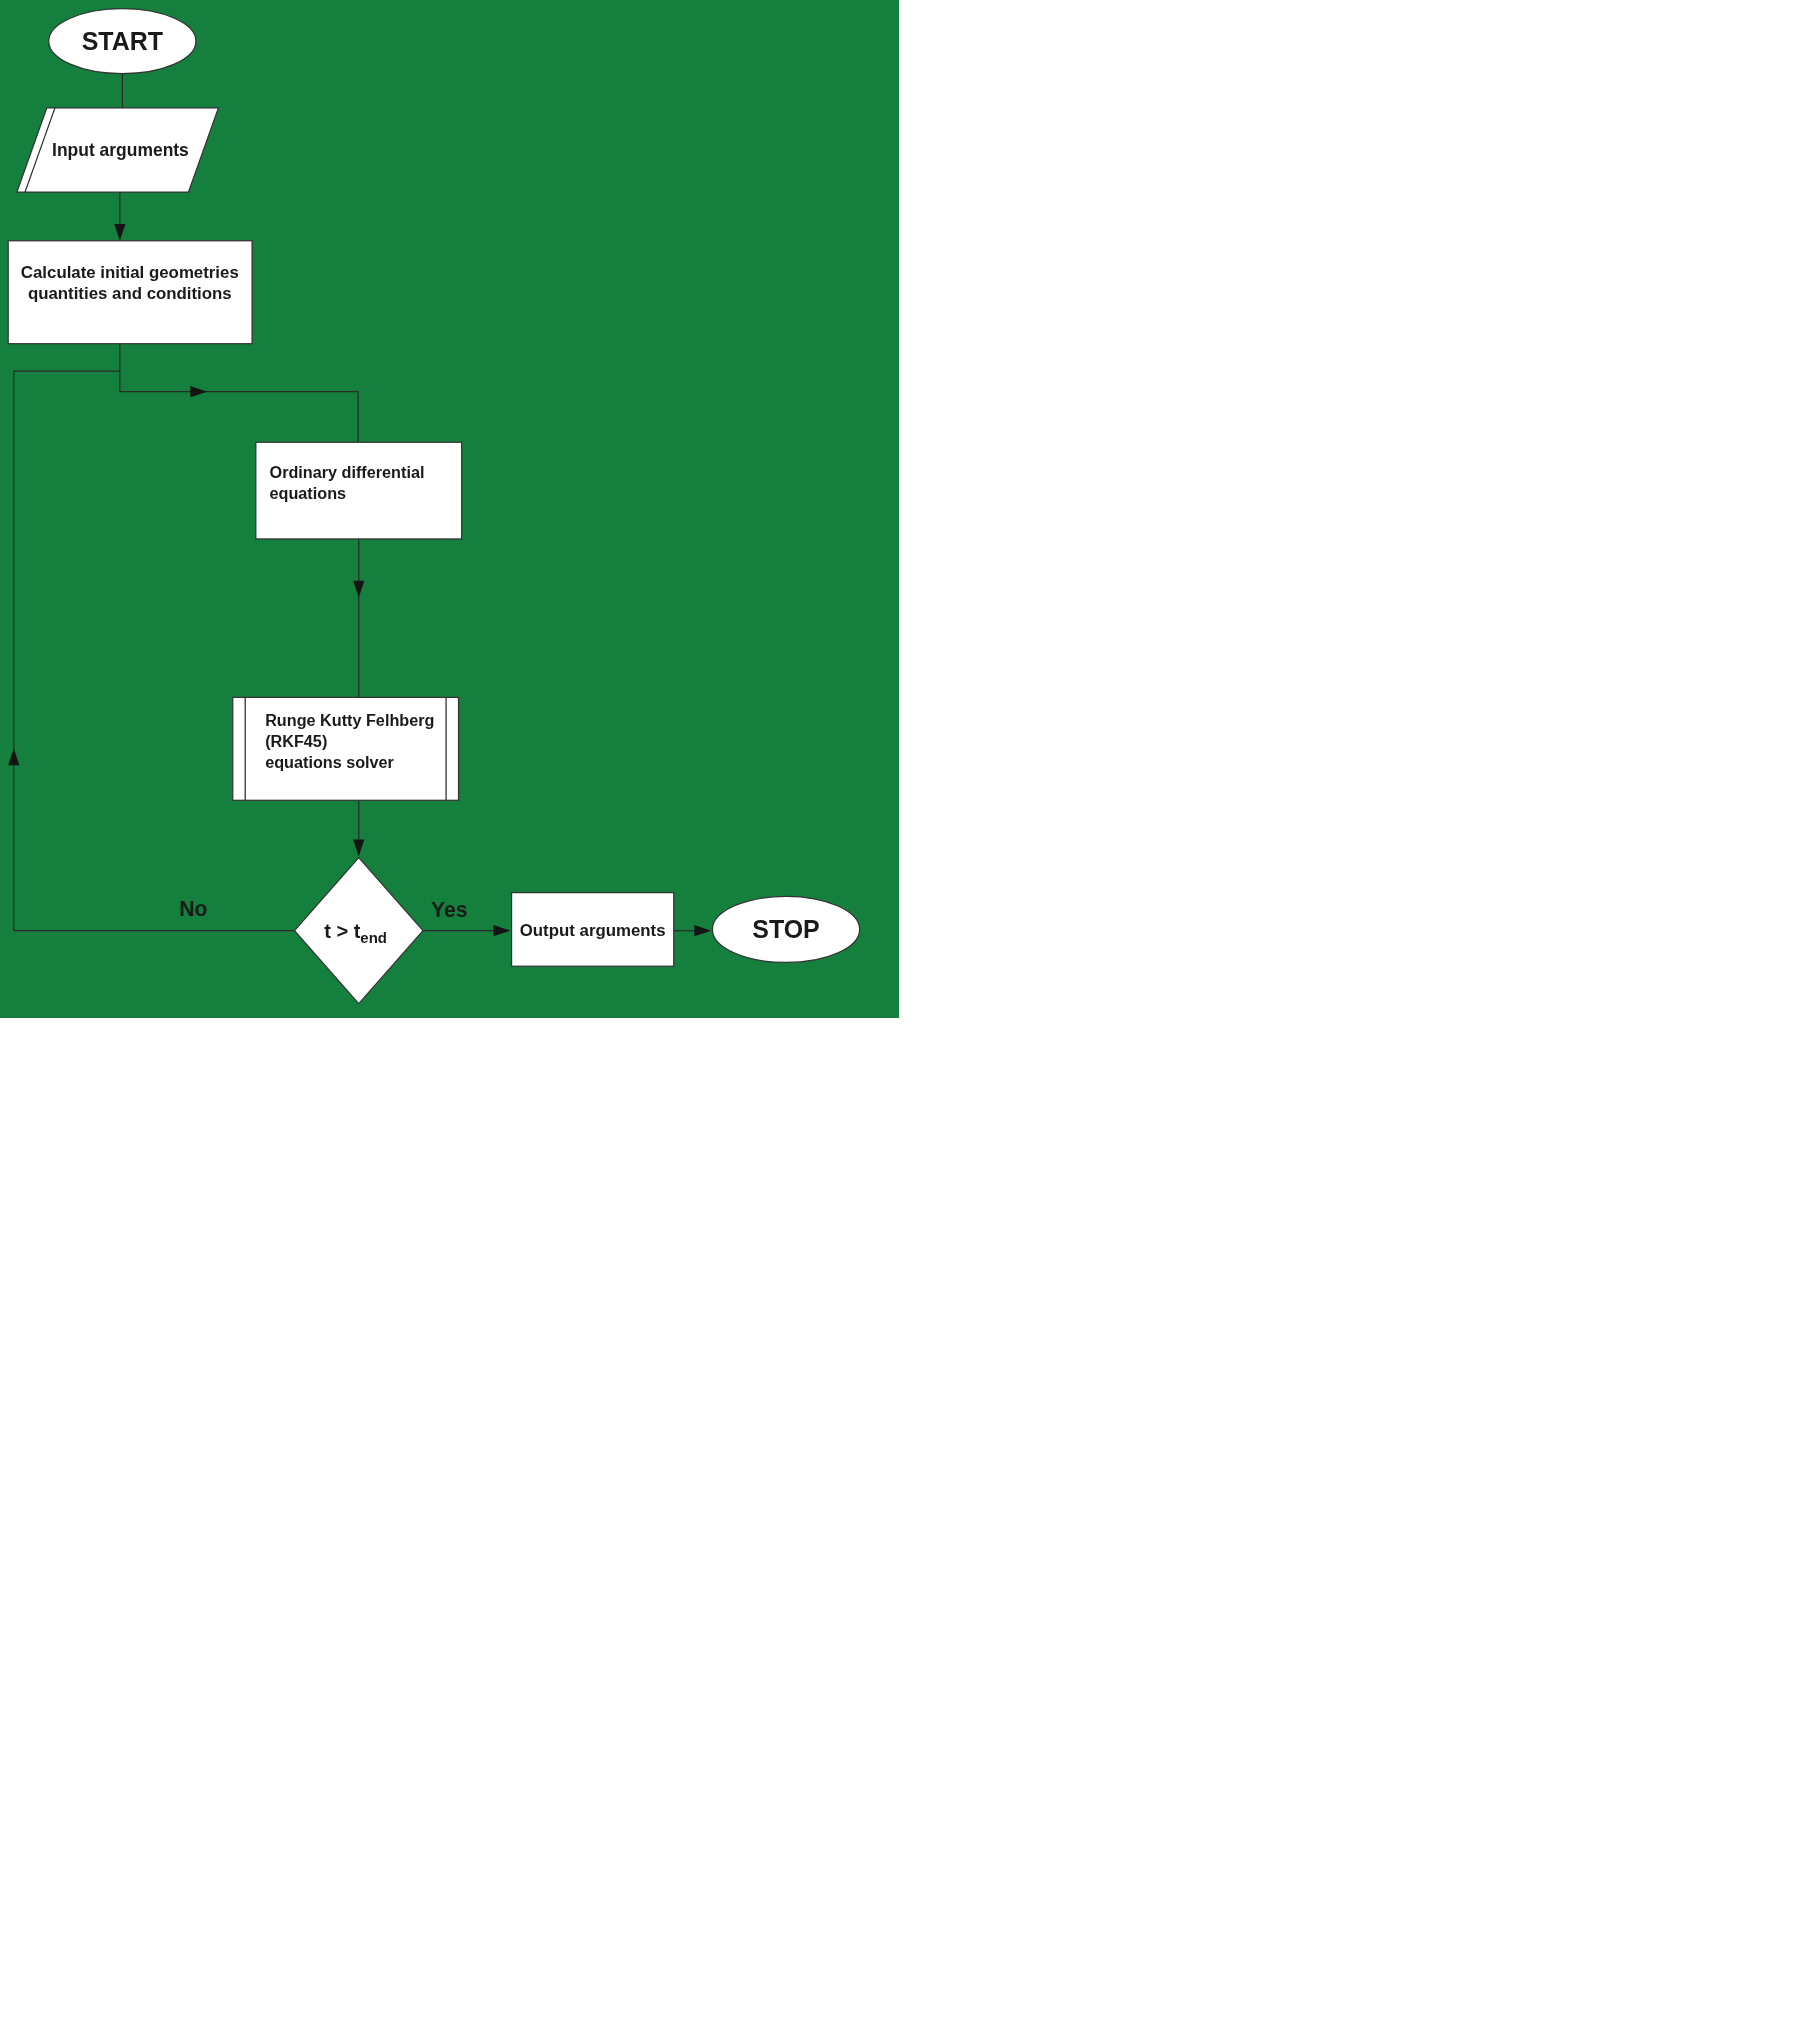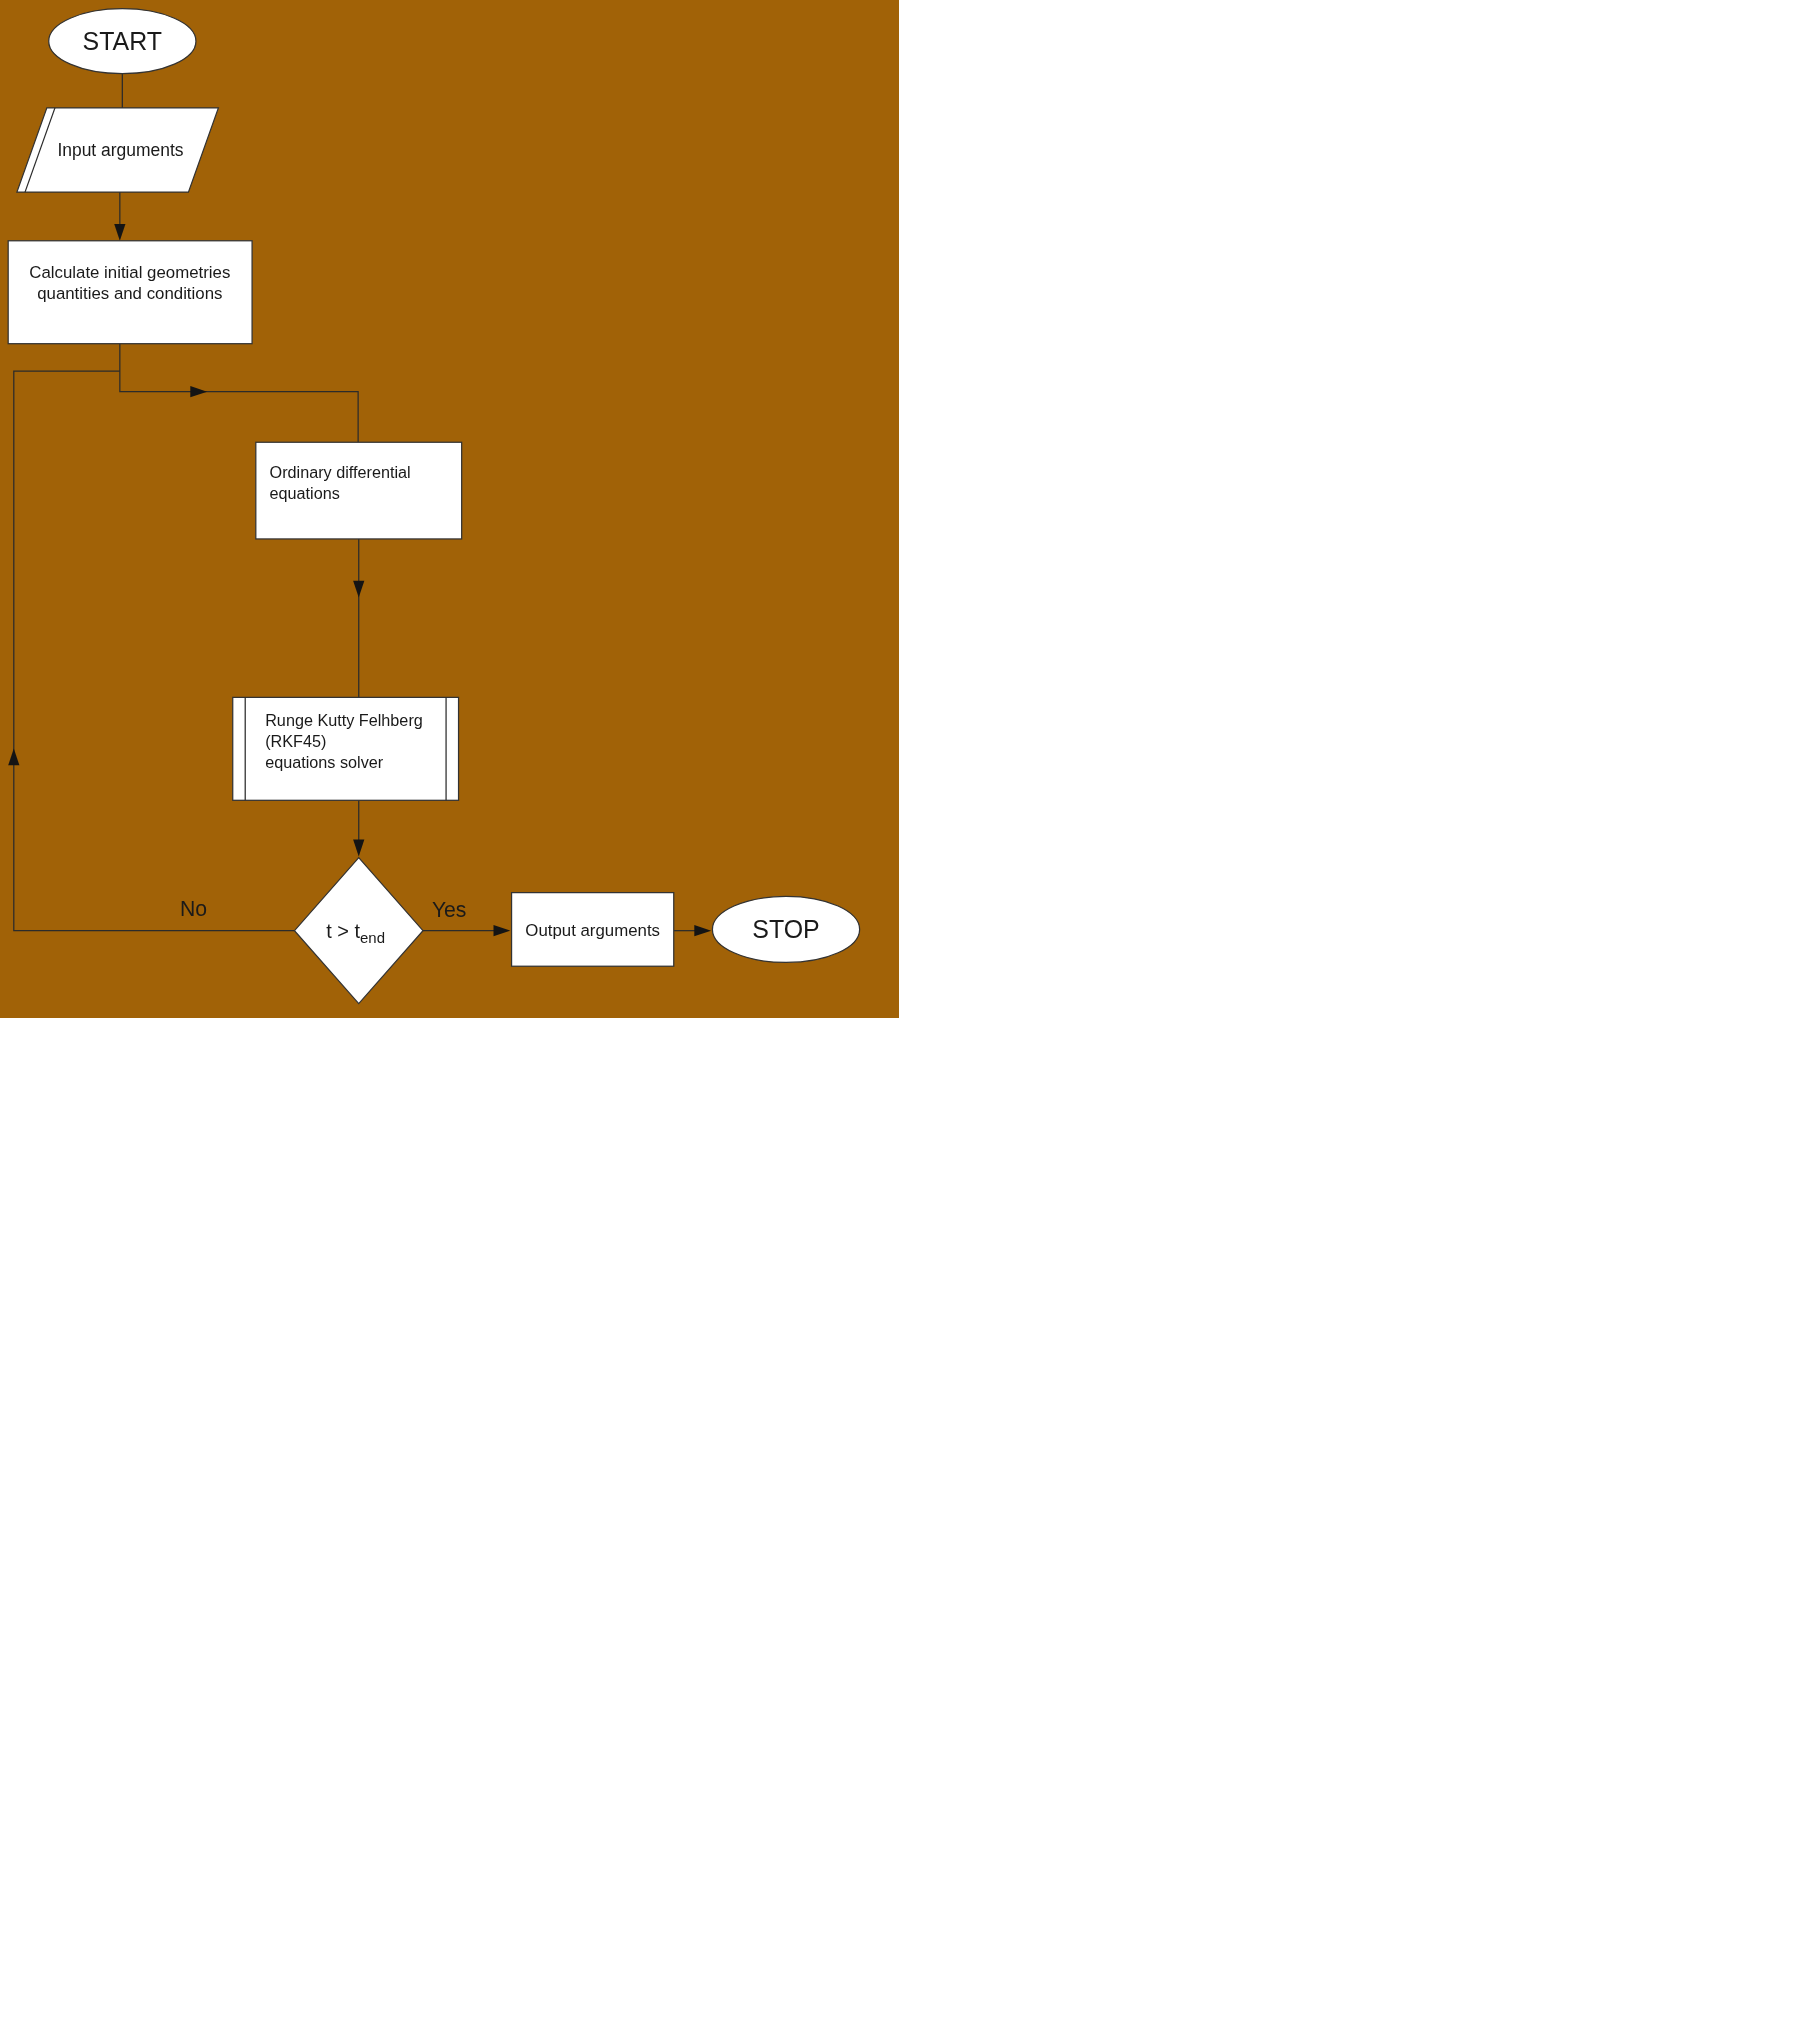--- a/index.html
+++ b/index.html
@@ -3,23 +3,24 @@
 <meta charset="utf-8">
 <style>
   html, body {
     margin: 0;
     padding: 0;
     background: #ffffff;
   }
   .page {
     width: 899px;
     height: 1018px;
-    background: #a16207;
+    background: #15803d;
     position: relative;
     font-family: "Liberation Sans", sans-serif;
+    font-weight: bold;
   }
   svg { display: block; }
   .shape {
     fill: #ffffff;
     stroke: #333333;
     stroke-width: 2;
   }
   .conn {
     fill: none;
     stroke: #2b2b2b;

